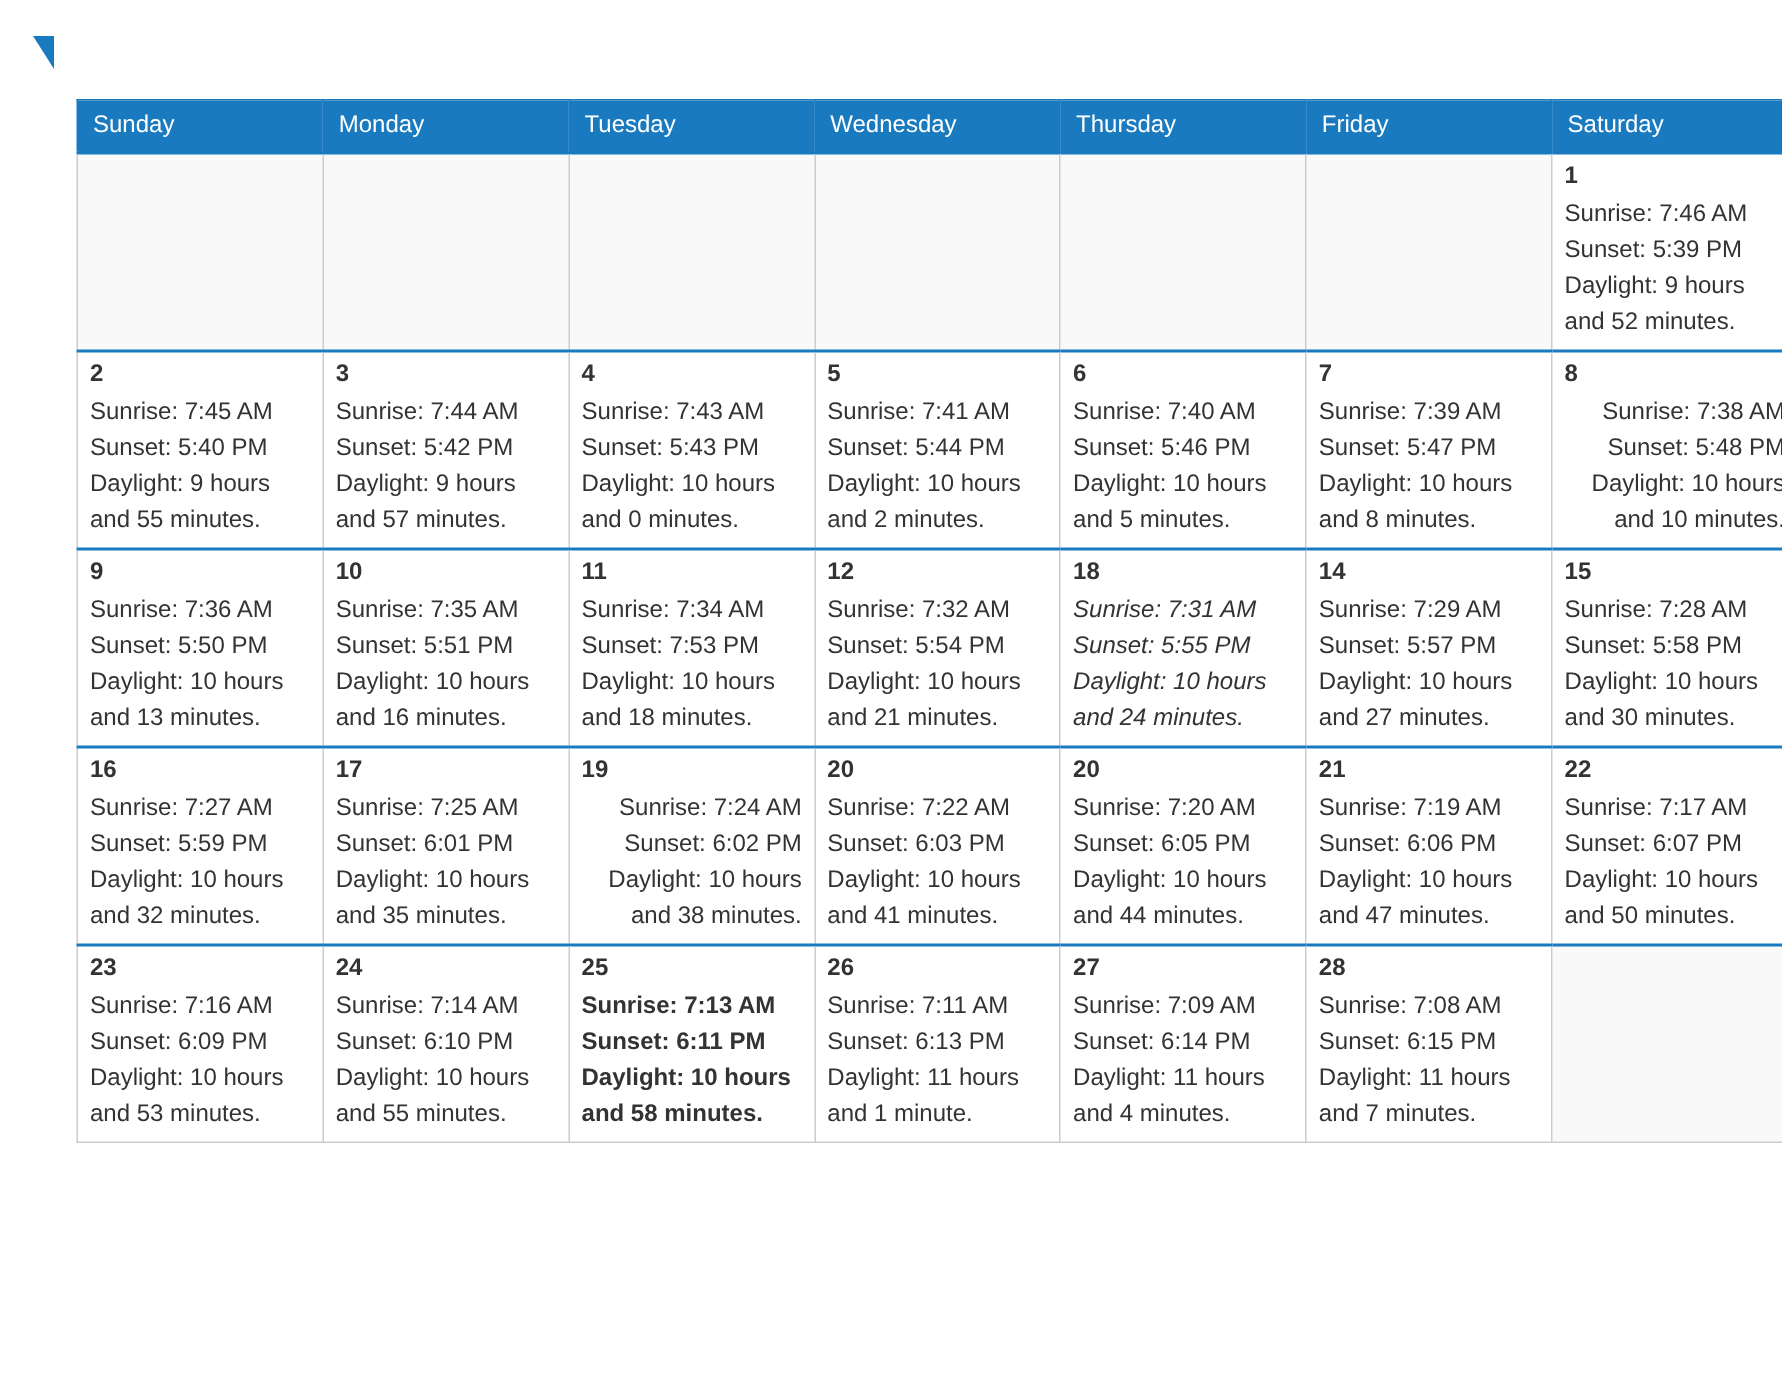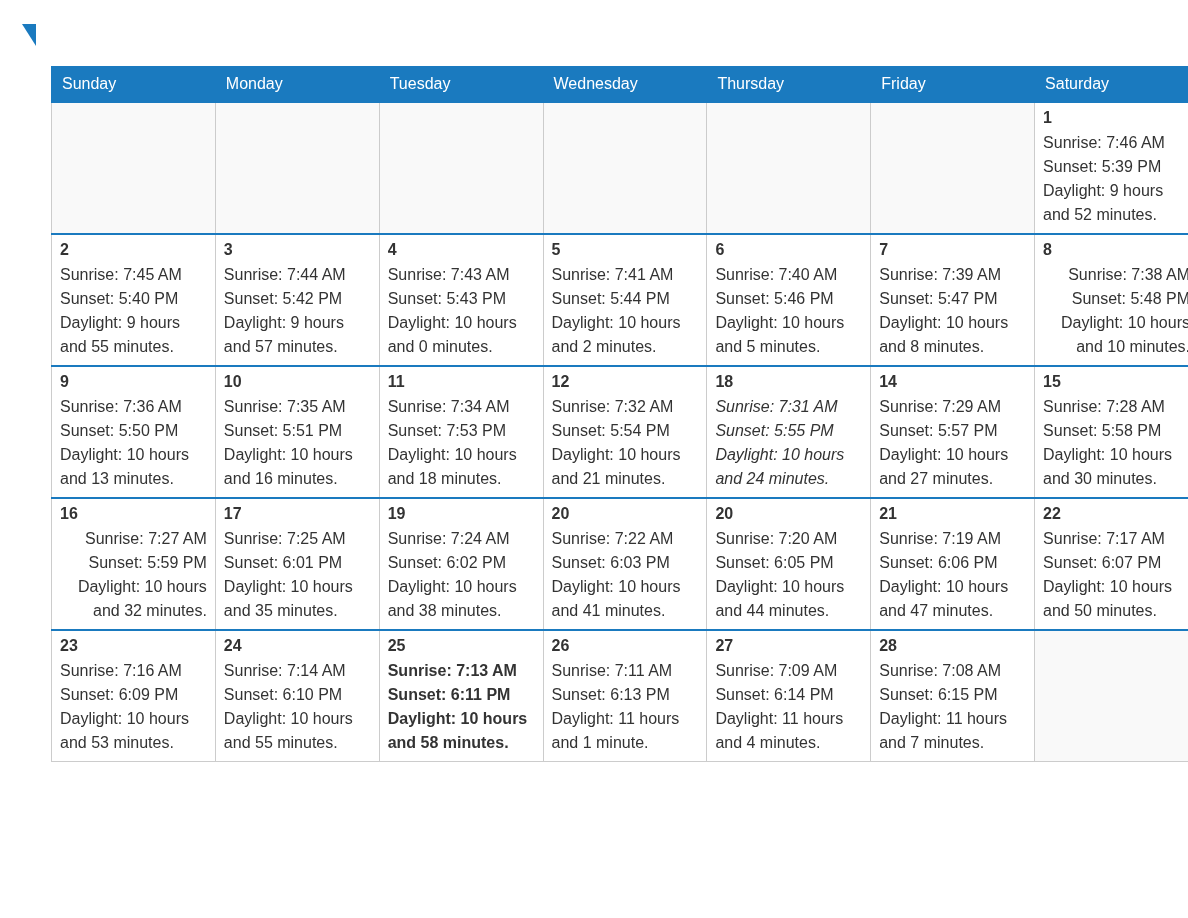--- a/index.html
+++ b/index.html
@@ -230,33 +230,33 @@
         <td>
           <span class="day-number">15</span>
           <div class="day-info" style="white-space: pre-line;">Sunrise: 7:28 AM
 Sunset: 5:58 PM
 Daylight: 10 hours and 30 minutes.</div>
         </td>
       </tr>
       <tr>
         <td>
           <span class="day-number">16</span>
-          <div class="day-info" style="white-space: pre-line; text-align: right;">Sunrise: 7:27 AM
+          <div class="day-info" style="white-space: pre-line;">Sunrise: 7:27 AM
 Sunset: 5:59 PM
 Daylight: 10 hours and 32 minutes.</div>
         </td>
         <td>
           <span class="day-number">17</span>
           <div class="day-info" style="white-space: pre-line;">Sunrise: 7:25 AM
 Sunset: 6:01 PM
 Daylight: 10 hours and 35 minutes.</div>
         </td>
         <td>
           <span class="day-number">19</span>
-          <div class="day-info" style="white-space: pre-line;">Sunrise: 7:24 AM
+          <div class="day-info" style="white-space: pre-line; text-align: right;">Sunrise: 7:24 AM
 Sunset: 6:02 PM
 Daylight: 10 hours and 38 minutes.</div>
         </td>
         <td>
           <span class="day-number">20</span>
           <div class="day-info" style="white-space: pre-line;">Sunrise: 7:22 AM
 Sunset: 6:03 PM
 Daylight: 10 hours and 41 minutes.</div>
         </td>
         <td>

